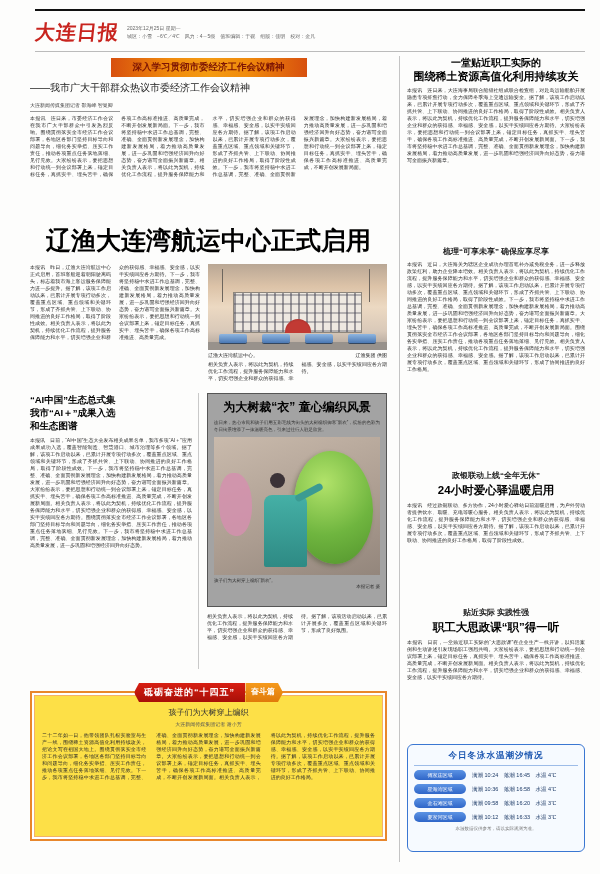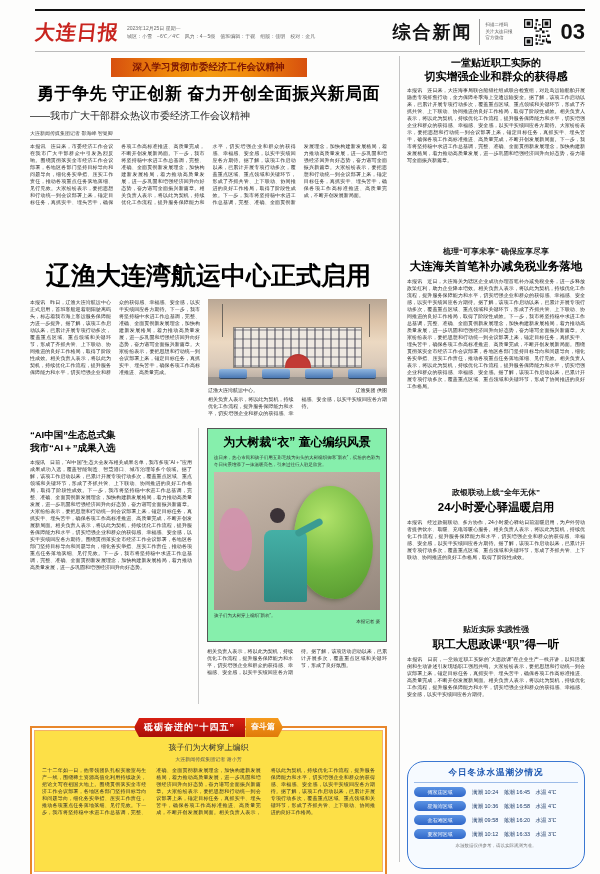--- a/index.html
+++ b/index.html
@@ -28,41 +28,41 @@
   .greek { font-size:5px; line-height:7px; text-align:justify; color:#2a2a2a; overflow:hidden; word-break:break-all; }
 
   
   .kicker-banner { width:196px; margin:2px auto 0; padding:3px 0; text-align:center; font-size:9.5px; font-weight:bold; color:#7c1404; background:linear-gradient(90deg,#d7500e,#f08a0c 30%,#f49a12 50%,#f08a0c 70%,#d7500e); }
   .lead-h1 { margin-top:5px; text-align:center; font-size:17px; font-weight:900; color:#000; letter-spacing:.5px; white-space:nowrap; }
   .lead-sub { margin-top:4px; font-size:10px; color:#222; }
   .lead-byline { margin-top:7px; width:90px; font-size:5px; line-height:7px; color:#444; border-bottom:1px solid #999; padding-bottom:2px; }
   .lead-body { margin-top:3px; height:100px; column-count:4; column-gap:8px; }
 
   
-  .ship-h2 { margin-top:16px; text-align:center; font-size:25px; font-weight:900; color:#000; white-space:nowrap; }
+  .ship-h2 { margin-top:9px; text-align:center; font-size:25px; font-weight:900; color:#000; white-space:nowrap; }
   .ship-row { margin-top:7px; display:flex; }
   .ship-left { width:170px; height:120px; column-count:2; column-gap:8px; }
   .ship-right { width:179px; margin-left:8px; }
   .photo-ship { position:relative; height:86px; overflow:hidden; background:linear-gradient(180deg,#b9a795 0%,#dcc3a8 26%,#ecd9c2 50%,#d9c9b9 78%,#a99f97 100%); }
   .ps-building { position:absolute; left:14%; right:14%; top:32%; bottom:20%; background:#eee9e1; border:1px solid #8d867c;
     background-image:repeating-linear-gradient(90deg, rgba(70,70,84,.5) 0 2px, transparent 2px 8px), repeating-linear-gradient(0deg, rgba(70,70,84,.35) 0 2px, transparent 2px 9px); }
   .ps-arch { position:absolute; left:50%; bottom:20%; width:26px; height:14px; margin-left:-13px; background:radial-gradient(circle at 50% 100%, #c23a34 0 60%, #8e2420 100%); border-radius:13px 13px 0 0; }
   .ps-ground { position:absolute; left:0; right:0; bottom:0; height:9%; background:#98928c; }
   .ps-bus { position:absolute; bottom:8%; width:28px; height:9px; border-radius:2px; background:linear-gradient(180deg,#8fb6e0,#4a78b4); box-shadow:0 1px 0 #33465e; }
   .ps-pole { position:absolute; top:6%; width:1px; height:38%; background:#6d665e; }
   .ship-caption-row { display:flex; justify-content:space-between; margin-top:2px; font-size:5px; color:#222; }
   .ship-below { margin-top:3px; height:22px; column-count:2; column-gap:8px; }
 
   
   .mid-band { margin-top:9px; display:flex; }
   .ai-col { width:169px; padding-right:6px; border-right:1px solid #c9c9c9; }
   .ai-h3 { font-size:9.5px; line-height:13px; font-weight:900; color:#000; }
   .ai-body { margin-top:5px; height:232px; }
   .mid-right { width:180px; margin-left:8px; }
-  .tree-box { border:1px solid #555; padding:5px 6px; height:214px; overflow:hidden; background:#86efac; }
+  .tree-box { border:1px solid #555; padding:5px 6px; height:214px; overflow:hidden; background:#a3a3a3; }
   .tree-h { text-align:center; font-size:12px; font-weight:900; color:#000; white-space:nowrap; }
   .tree-intro { margin-top:4px; font-size:4.5px; line-height:6.5px; text-align:justify; color:#333; }
   .photo-tree { position:relative; margin-top:4px; height:138px; overflow:hidden; background:linear-gradient(160deg,#c9baac,#ab9c90 60%,#93867c); }
   .pt-pink { position:absolute; left:3%; top:26%; width:20%; height:46%; background:#d490ae; border-radius:40% 50% 45% 50%; opacity:.85; }
   .pt-green { position:absolute; right:4%; top:10%; width:48%; height:82%; background:radial-gradient(circle at 38% 28%, #b2e36a, #6fb53f 55%, #53942d); border-radius:46% 54% 48% 52%; box-shadow:-2px 2px 4px rgba(40,60,20,.35); }
   .pt-head { position:absolute; left:34%; top:26%; width:15px; height:15px; background:#3b3237; border-radius:50%; }
   .pt-body { position:absolute; left:30%; top:42%; width:26%; height:52%; background:linear-gradient(180deg,#45b0a6,#2e8a84); border-radius:8px 8px 2px 2px; }
   .pt-arm { position:absolute; left:48%; top:38%; width:18%; height:7px; background:#3b9b92; border-radius:4px; transform:rotate(-28deg); }
   .tree-caption { margin-top:3px; font-size:4.5px; line-height:6px; color:#333; text-align:justify; }
   .tree-credit { text-align:right; font-size:4.5px; color:#333; }
@@ -80,66 +80,49 @@
 
   
   .r-art { margin-bottom:9px; }
   .r-h-sm { font-size:10px; font-weight:900; line-height:13px; color:#000; text-align:center; white-space:nowrap; }
   .r-h-lg { font-size:11px; font-weight:900; line-height:14px; color:#000; text-align:center; white-space:nowrap; }
   .r-kicker { font-size:8px; font-weight:bold; color:#222; text-align:center; }
   .r-head2 { margin-top:2px; font-size:11.5px; font-weight:900; color:#000; text-align:center; white-space:nowrap; }
   .r-body { margin-top:4px; }
 
   
-  .tide-box { border:1.5px solid #3a77d2; border-radius:17px; padding:5px 6px 20px; background:#f6faff; height:108px; overflow:hidden; }
+  .tide-box { border:1.5px solid #3a77d2; border-radius:6px; padding:5px 6px 20px; background:#f6faff; height:108px; overflow:hidden; }
   .tide-title { text-align:center; font-size:8.5px; font-weight:900; color:#1a55b0; letter-spacing:1px; }
   .tide-rule { height:1px; background:#9dbce8; margin:3px 0 4px; }
   .tide-row { display:flex; align-items:center; margin-bottom:4px; }
   .tide-pill { width:52px; text-align:center; font-size:5px; color:#fff; background:linear-gradient(180deg,#5b93e4,#2f66c8); border-radius:7px; padding:2px 0; }
   .tide-info { margin-left:6px; font-size:5.5px; color:#1d3a66; }
   .tide-note { text-align:center; font-size:4.5px; color:#777; margin-top:1px; }
 </style>
 </head>
 <body>
 
 <div id="page">
 
   <div class="top-rule"></div>
 
   <div class="header">
     <div class="masthead">大连日报</div>
     <div class="mast-meta">
       <div>2023年12月25日 星期一</div>
       <div>城区：小雪　−6℃／4℃　风力：4～5级　值班编辑：于砚　组版：佳明　校对：金凡</div>
     </div>
-    <div class="header-right">
-      <div class="section-title">综合新闻</div>
-      <div class="hdr-div"></div>
-      <div class="qr-caption">
-        <div>扫描二维码</div>
-        <div>关注大连日报</div>
-        <div>官方微信</div>
-      </div>
-      <svg class="qr" viewBox="0 0 21 21" width="27" height="27">
-        <rect width="21" height="21" fill="#fff"></rect>
-        <path fill="#111" d="M0 0h7v7H0zM14 0h7v7h-7zM0 14h7v7H0z"></path>
-        <path fill="#fff" d="M1 1h5v5H1zM15 1h5v5h-5zM1 15h5v5H1z"></path>
-        <path fill="#111" d="M2 2h3v3H2zM16 2h3v3h-3zM2 16h3v3H2zM9 0h2v2H9zM9 3h1v2H9zM11 4h2v1h-2zM8 6h2v2H8zM12 7h2v2h-2zM9 9h3v1H9zM14 9h2v2h-2zM17 9h2v1h-2zM9 12h2v2H9zM12 12h1v3h-1zM14 13h3v1h-3zM18 12h2v2h-2zM9 15h1v2H9zM11 16h2v1h-2zM14 16h2v2h-2zM17 15h1v3h-1zM9 18h2v2H9zM12 19h3v1h-3zM18 17h3v2h-3z"></path>
-      </svg>
-      <div class="page-no">03</div>
-    </div>
   </div>
   <div class="header-rule"></div>
   <div class="col-divider"></div>
 
   <div class="main-col">
 
     <div>
       <div class="kicker-banner">深入学习贯彻市委经济工作会议精神</div>
-      <div class="lead-h1">勇于争先 守正创新 奋力开创全面振兴新局面</div>
       <div class="lead-sub">——我市广大干部群众热议市委经济工作会议精神</div>
       <div class="lead-byline">大连新闻传媒集团记者 邵海峰 智曼卿</div>
       <div class="lead-body greek">本报讯　连日来，市委经济工作会议在我市广大干部群众中引发热烈反响。围绕贯彻落实全市经济工作会议部署，各地区各部门坚持目标导向和问题导向，细化务实举措、压实工作责任，推动各项重点任务落地落细、见行见效。大家纷纷表示，要把思想和行动统一到会议部署上来，锚定目标任务，真抓实干、埋头苦干，确保各项工作高标准推进、高质量完成，不断开创发展新局面。下一步，我市将坚持稳中求进工作总基调，完整、准确、全面贯彻新发展理念，加快构建新发展格局，着力推动高质量发展，进一步巩固和增强经济回升向好态势，奋力谱写全面振兴新篇章。相关负责人表示，将以此为契机，持续优化工作流程，提升服务保障能力和水平，切实增强企业和群众的获得感、幸福感、安全感，以实干实绩回应各方期待。据了解，该项工作启动以来，已累计开展专项行动多次，覆盖重点区域、重点领域和关键环节，形成了齐抓共管、上下联动、协同推进的良好工作格局，取得了阶段性成效。下一步，我市将坚持稳中求进工作总基调，完整、准确、全面贯彻新发展理念，加快构建新发展格局，着力推动高质量发展，进一步巩固和增强经济回升向好态势，奋力谱写全面振兴新篇章。大家纷纷表示，要把思想和行动统一到会议部署上来，锚定目标任务，真抓实干、埋头苦干，确保各项工作高标准推进、高质量完成，不断开创发展新局面。</div>
     </div>
 
     <div>
       <div class="ship-h2">辽渔大连湾航运中心正式启用</div>
       <div class="ship-row">
         <div class="ship-left greek">本报讯　昨日，辽渔大连湾航运中心正式启用，首班客船迎着朝阳驶离码头，标志着我市海上客运服务保障能力进一步提升。据了解，该项工作启动以来，已累计开展专项行动多次，覆盖重点区域、重点领域和关键环节，形成了齐抓共管、上下联动、协同推进的良好工作格局，取得了阶段性成效。相关负责人表示，将以此为契机，持续优化工作流程，提升服务保障能力和水平，切实增强企业和群众的获得感、幸福感、安全感，以实干实绩回应各方期待。下一步，我市将坚持稳中求进工作总基调，完整、准确、全面贯彻新发展理念，加快构建新发展格局，着力推动高质量发展，进一步巩固和增强经济回升向好态势，奋力谱写全面振兴新篇章。大家纷纷表示，要把思想和行动统一到会议部署上来，锚定目标任务，真抓实干、埋头苦干，确保各项工作高标准推进、高质量完成。</div>
         <div class="ship-right">
@@ -161,20 +144,21 @@
           <div class="ship-below greek">相关负责人表示，将以此为契机，持续优化工作流程，提升服务保障能力和水平，切实增强企业和群众的获得感、幸福感、安全感，以实干实绩回应各方期待。</div>
         </div>
       </div>
     </div>
 
     <div class="mid-band">
       <div class="ai-col">
         <div class="ai-h3">
           <div>“AI中国”生态总式集</div>
           <div>我市“AI＋”成果入选</div>
+          <div>和生态图谱</div>
         </div>
         <div class="ai-body greek">本报讯　日前，“AI中国”生态大会发布相关成果名单，我市多项“AI＋”应用成果成功入选，覆盖智能制造、智慧港口、城市治理等多个领域。据了解，该项工作启动以来，已累计开展专项行动多次，覆盖重点区域、重点领域和关键环节，形成了齐抓共管、上下联动、协同推进的良好工作格局，取得了阶段性成效。下一步，我市将坚持稳中求进工作总基调，完整、准确、全面贯彻新发展理念，加快构建新发展格局，着力推动高质量发展，进一步巩固和增强经济回升向好态势，奋力谱写全面振兴新篇章。大家纷纷表示，要把思想和行动统一到会议部署上来，锚定目标任务，真抓实干、埋头苦干，确保各项工作高标准推进、高质量完成，不断开创发展新局面。相关负责人表示，将以此为契机，持续优化工作流程，提升服务保障能力和水平，切实增强企业和群众的获得感、幸福感、安全感，以实干实绩回应各方期待。围绕贯彻落实全市经济工作会议部署，各地区各部门坚持目标导向和问题导向，细化务实举措、压实工作责任，推动各项重点任务落地落细、见行见效。下一步，我市将坚持稳中求进工作总基调，完整、准确、全面贯彻新发展理念，加快构建新发展格局，着力推动高质量发展，进一步巩固和增强经济回升向好态势。</div>
       </div>
       <div class="mid-right">
         <div class="tree-box">
           <div class="tree-h">为大树裁“衣” 童心编织风景</div>
           <div class="tree-intro">连日来，热心市民和孩子们用五彩毛线为街头的大树编织御寒“新衣”，缤纷的色彩为冬日街景增添了一抹温暖亮色，引来过往行人驻足欣赏。</div>
           <div class="photo-tree">
             <div class="pt-pink"></div>
             <div class="pt-green"></div>
@@ -197,27 +181,26 @@
       <div class="rare-kicker">孩子们为大树穿上编织</div>
       <div class="rare-byline">大连新闻传媒集团记者 谢小芳</div>
       <div class="rare-body greek">二十二年如一日，他带领团队扎根实验室与生产一线，围绕稀土资源高值化利用持续攻关，把论文写在祖国大地上。围绕贯彻落实全市经济工作会议部署，各地区各部门坚持目标导向和问题导向，细化务实举措、压实工作责任，推动各项重点任务落地落细、见行见效。下一步，我市将坚持稳中求进工作总基调，完整、准确、全面贯彻新发展理念，加快构建新发展格局，着力推动高质量发展，进一步巩固和增强经济回升向好态势，奋力谱写全面振兴新篇章。大家纷纷表示，要把思想和行动统一到会议部署上来，锚定目标任务，真抓实干、埋头苦干，确保各项工作高标准推进、高质量完成，不断开创发展新局面。相关负责人表示，将以此为契机，持续优化工作流程，提升服务保障能力和水平，切实增强企业和群众的获得感、幸福感、安全感，以实干实绩回应各方期待。据了解，该项工作启动以来，已累计开展专项行动多次，覆盖重点区域、重点领域和关键环节，形成了齐抓共管、上下联动、协同推进的良好工作格局。</div>
     </div>
   </div>
 
   <div class="right-col">
 
     <div class="r-art">
       <div class="r-h-sm">一堂贴近职工实际的</div>
-      <div class="r-h-lg">切实增强企业和群众的获得感</div>
+      <div class="r-h-lg">围绕稀土资源高值化利用持续攻关</div>
       <div class="r-body greek" style="height:150px">本报讯　连日来，大连海事局联合船级社组成联合检查组，对赴岛运输船舶开展隐患专项排查行动，全力保障冬季海上交通运输安全。据了解，该项工作启动以来，已累计开展专项行动多次，覆盖重点区域、重点领域和关键环节，形成了齐抓共管、上下联动、协同推进的良好工作格局，取得了阶段性成效。相关负责人表示，将以此为契机，持续优化工作流程，提升服务保障能力和水平，切实增强企业和群众的获得感、幸福感、安全感，以实干实绩回应各方期待。大家纷纷表示，要把思想和行动统一到会议部署上来，锚定目标任务，真抓实干、埋头苦干，确保各项工作高标准推进、高质量完成，不断开创发展新局面。下一步，我市将坚持稳中求进工作总基调，完整、准确、全面贯彻新发展理念，加快构建新发展格局，着力推动高质量发展，进一步巩固和增强经济回升向好态势，奋力谱写全面振兴新篇章。</div>
     </div>
 
     <div class="r-art">
       <div class="r-kicker">梳理“可享未享” 确保应享尽享</div>
-      <div class="r-head2">大连海关首笔补办减免税业务落地</div>
       <div class="r-body greek" style="height:200px">本报讯　近日，大连海关为辖区企业成功办理首笔补办减免税业务，进一步释放政策红利，助力企业降本增效。相关负责人表示，将以此为契机，持续优化工作流程，提升服务保障能力和水平，切实增强企业和群众的获得感、幸福感、安全感，以实干实绩回应各方期待。据了解，该项工作启动以来，已累计开展专项行动多次，覆盖重点区域、重点领域和关键环节，形成了齐抓共管、上下联动、协同推进的良好工作格局，取得了阶段性成效。下一步，我市将坚持稳中求进工作总基调，完整、准确、全面贯彻新发展理念，加快构建新发展格局，着力推动高质量发展，进一步巩固和增强经济回升向好态势，奋力谱写全面振兴新篇章。大家纷纷表示，要把思想和行动统一到会议部署上来，锚定目标任务，真抓实干、埋头苦干，确保各项工作高标准推进、高质量完成，不断开创发展新局面。围绕贯彻落实全市经济工作会议部署，各地区各部门坚持目标导向和问题导向，细化务实举措、压实工作责任，推动各项重点任务落地落细、见行见效。相关负责人表示，将以此为契机，持续优化工作流程，提升服务保障能力和水平，切实增强企业和群众的获得感、幸福感、安全感。据了解，该项工作启动以来，已累计开展专项行动多次，覆盖重点区域、重点领域和关键环节，形成了协同推进的良好工作格局。</div>
     </div>
 
     <div class="r-art">
       <div class="r-kicker">政银联动上线“全年无休”</div>
       <div class="r-head2">24小时爱心驿温暖启用</div>
       <div class="r-body greek" style="height:96px">本报讯　经过政银联动、多方协作，24小时爱心驿站日前温暖启用，为户外劳动者提供饮水、取暖、充电等暖心服务。相关负责人表示，将以此为契机，持续优化工作流程，提升服务保障能力和水平，切实增强企业和群众的获得感、幸福感、安全感，以实干实绩回应各方期待。据了解，该项工作启动以来，已累计开展专项行动多次，覆盖重点区域、重点领域和关键环节，形成了齐抓共管、上下联动、协同推进的良好工作格局，取得了阶段性成效。</div>
     </div>
 
     <div class="r-art">

